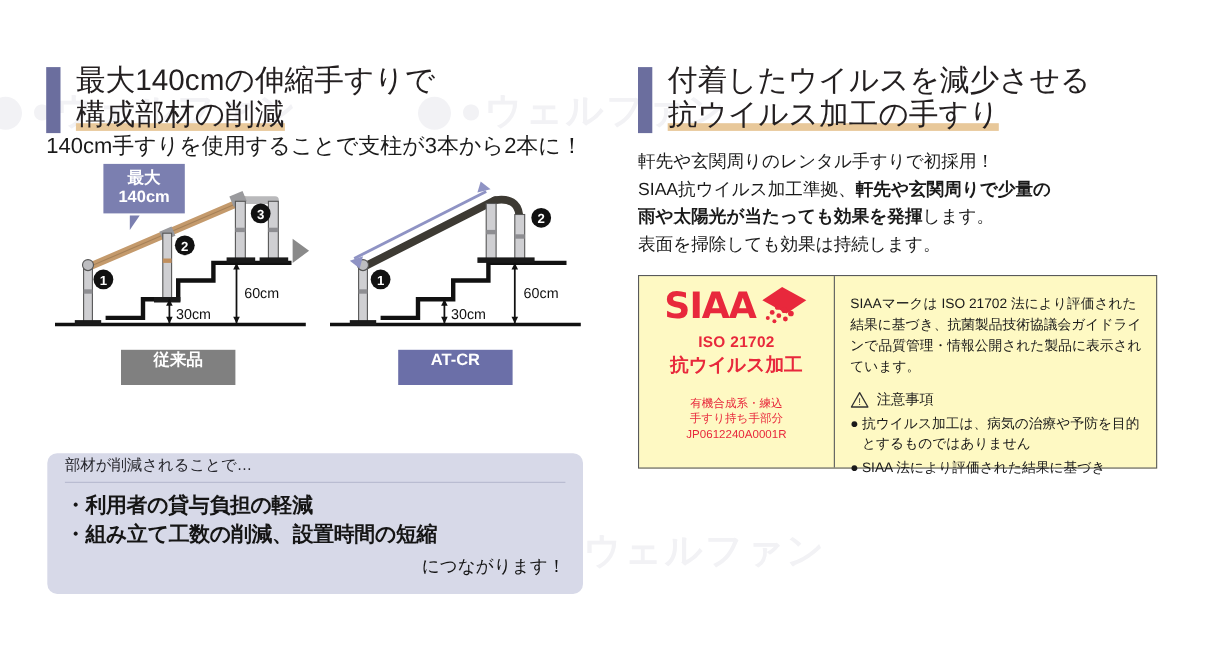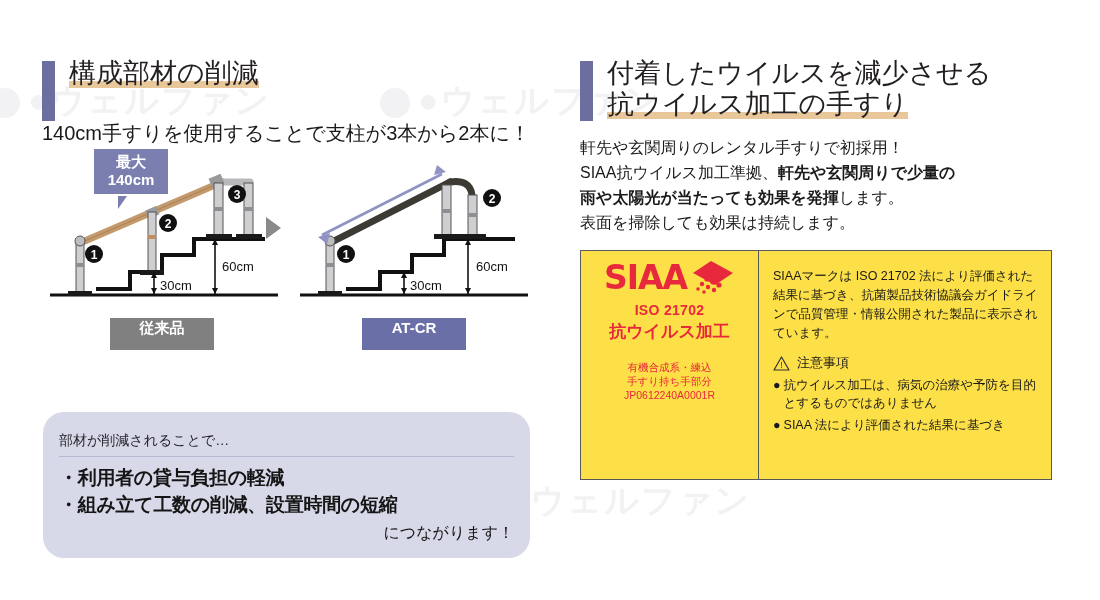--- a/index.html
+++ b/index.html
@@ -38,27 +38,27 @@
        color:#fff;font-size:15px;font-weight:700;}
   .tag-a{left:68px;background:#808080;}
   .tag-b{left:320px;background:#6b6fa8;}
 
   .badge{position:absolute;left:52px;top:-6px;width:70px;background:#7b7fb0;color:#fff;
          text-align:center;font-weight:700;font-size:15px;line-height:18px;padding:4px 2px 5px;}
   .badge-tail{position:absolute;left:76px;top:41px;width:0;height:0;
          border-left:9px solid #7b7fb0;border-bottom:13px solid transparent;}
 
   
-  .ben{position:absolute;left:43px;top:412px;width:455px;background:#d7d9e8;border-radius:21px;padding:20px 16px 14px;}
+  .ben{position:absolute;left:43px;top:412px;width:455px;background:#d7d9e8;border-radius:9px;padding:2px 16px 14px;}
   .ben-h{font-size:14px;color:#25252b;border-bottom:1px solid #b6b9cf;padding-bottom:6px;margin-bottom:7px;}
   .ben-i{font-size:19px;font-weight:700;line-height:27px;color:#151515;letter-spacing:-0.3px;}
   .ben-f{font-size:16px;text-align:right;margin-top:5px;color:#151515;}
 
   
-  .siaa-box{position:absolute;left:580px;top:250px;width:472px;height:230px;border:1px solid #58595b;background:#fde047;box-sizing:border-box;display:flex;}
+  .siaa-box{position:absolute;left:580px;top:250px;width:472px;height:176px;border:1px solid #58595b;background:#fef9c3;box-sizing:border-box;display:flex;}
   .siaa-mark{width:178px;flex:0 0 178px;border-right:1px solid #58595b;position:relative;
              display:flex;flex-direction:column;align-items:center;padding-top:12px;box-sizing:border-box;}
   .siaa-logo{display:flex;align-items:flex-start;}
   .siaa-word{font-size:33px;font-weight:700;color:#e8283c;letter-spacing:-1px;line-height:30px;font-family:"DejaVu Sans",sans-serif;}
   .siaa-iso{font-size:14px;font-weight:700;color:#e8283c;margin-top:3px;letter-spacing:0.3px;}
   .siaa-jp{font-size:17px;font-weight:700;color:#e8283c;margin-top:2px;}
   .siaa-d1{font-size:11.5px;font-weight:700;color:#e8283c;line-height:15px;text-align:center;margin-top:7px;}
   .siaa-d2{font-size:10.5px;color:#e8283c;line-height:14px;text-align:center;margin-top:17px;}
   .siaa-right{flex:1;padding:16px 10px 8px 14px;box-sizing:border-box;}
   .siaa-p{font-size:12.5px;line-height:19px;color:#1a1a1a;}
@@ -72,20 +72,21 @@
 
 <div class="wm" style="left:-10px;top:78px;"><span class="cir"></span><span>●ウェルファン</span></div>
 <div class="wm" style="left:380px;top:78px;"><span class="cir"></span><span>●ウェルファン</span></div>
 <div class="wm" style="left:470px;top:478px;"><span class="cir"></span><span>●ウェルファン</span></div>
 
 <div class="col-left">
 
   <div class="head">
     <div class="head-bar"></div>
     <div class="head-lines">
+      <div class="head-l1">最大140cmの伸縮手すりで</div>
       <div class="head-l2">
         <span class="hl"></span>
         <span class="tx">構成部材の削減</span>
       </div>
     </div>
   </div>
 
   <div class="sub">140cm手すりを使用することで支柱が3本から2本に！</div>
 
   <div class="diagrams">

